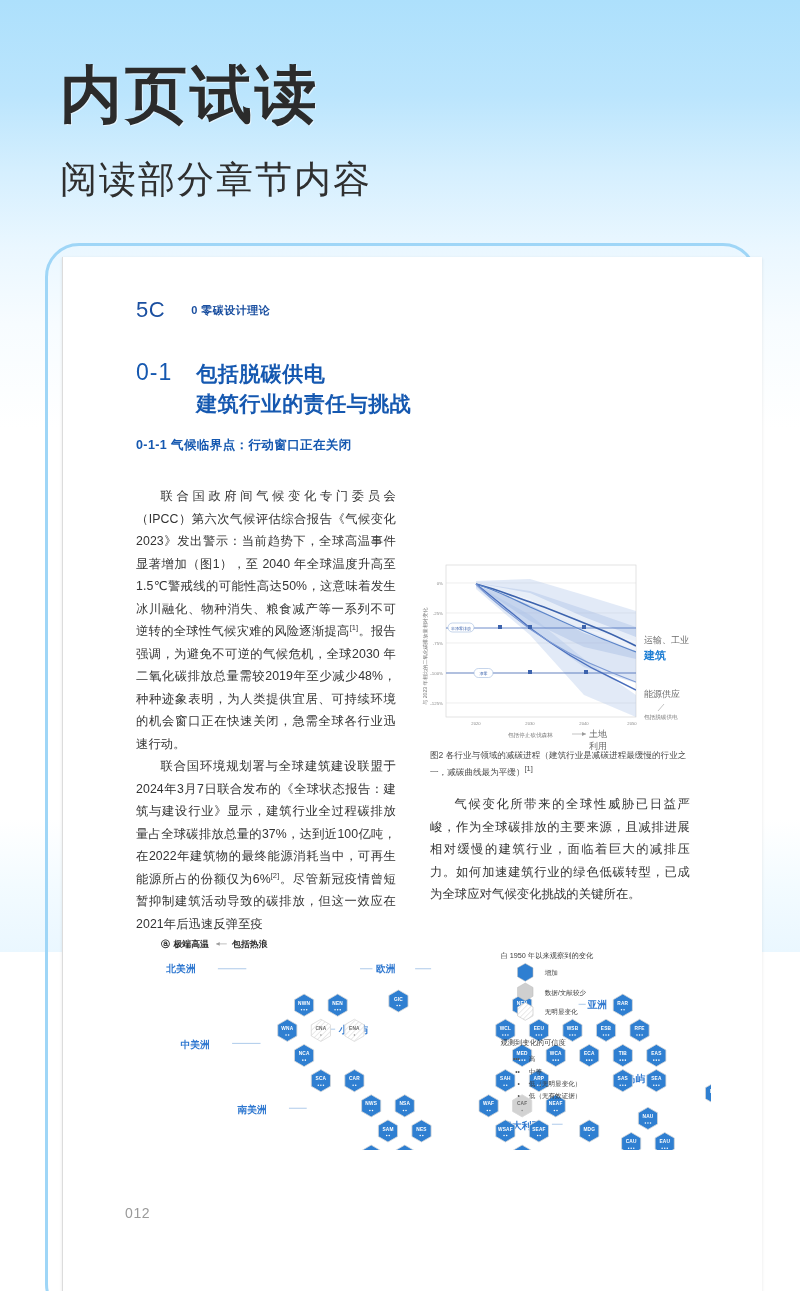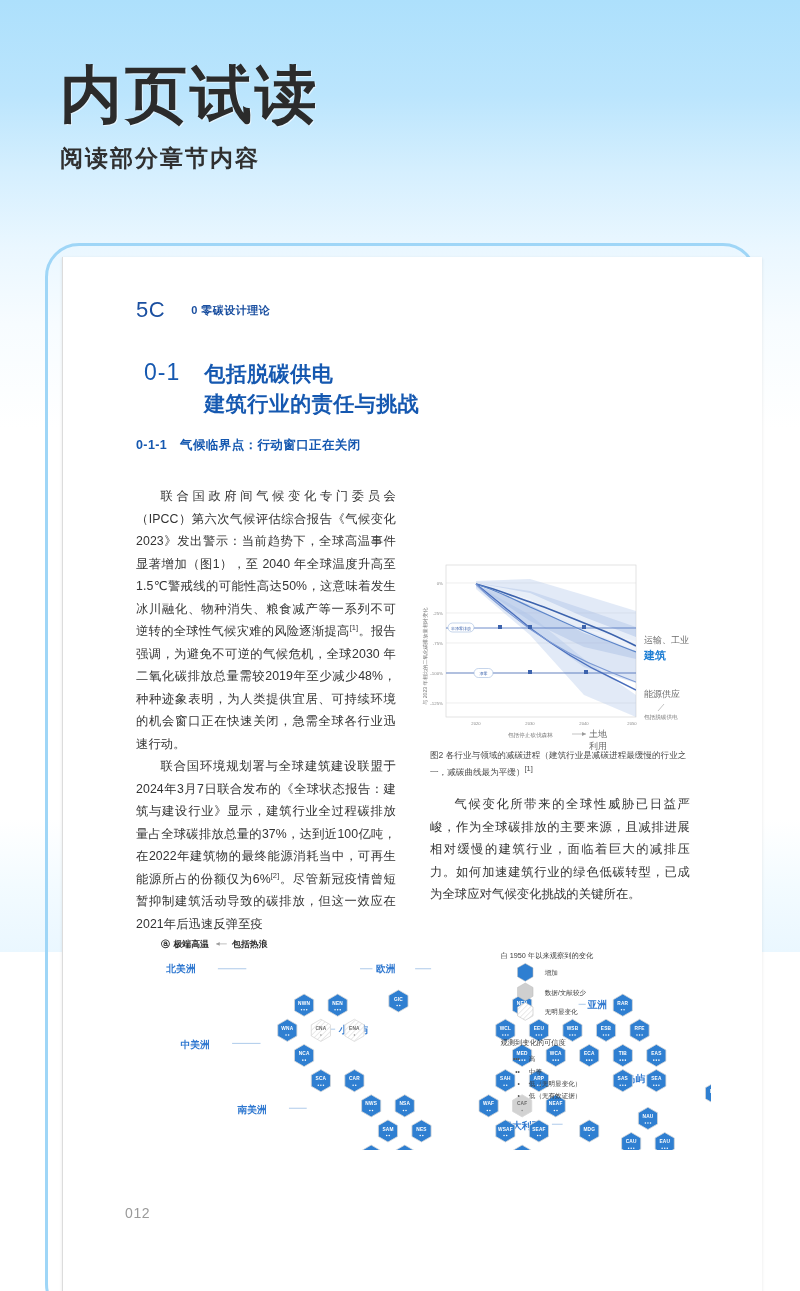--- a/index.html
+++ b/index.html
@@ -17,21 +17,21 @@
                 #f3fbff 93%, #eaf7ff 100%);
   }
   
   .banner { position: absolute; left: 60px; top: 62px; }
   .banner-title {
     font-size: 62px; font-weight: 700; color: #2b2b2b;
     letter-spacing: 3px; line-height: 1.05;
     text-shadow: 1px 1px 0 rgba(255,255,255,.55);
   }
   .banner-sub {
-    margin-top: 16px; font-size: 23px; font-weight: 700; color: #2f2f2f;
+    margin-top: 28px; font-size: 37px; font-weight: 400; color: #2f2f2f;
     letter-spacing: 2px;
   }
   
   .frame {
     position: absolute; left: 45px; top: 243px;
     width: 712px; height: 1075px;
     border: 3px solid #9fd6f7; border-radius: 34px;
     background: transparent;
   }
   .sheet {
@@ -42,28 +42,28 @@
     box-shadow: 0 1px 3px rgba(0,0,0,.10);
   }
   .sheet-inner { position: absolute; left: 0; top: 0; width: 700px; height: 1055px; }
 
   
   .runhead { position: absolute; left: 73px; top: 40px; display: flex; align-items: center; }
   .runhead-num { font-size: 22px; color: #1a4fa0; font-weight: 500; letter-spacing: .5px; }
   .runhead-txt { margin-left: 26px; font-size: 11px; color: #1a4fa0; font-weight: 700; letter-spacing: .5px; }
 
   
-  .sec { position: absolute; left: 73px; top: 102px; display: flex; margin-left: 8px; }
+  .sec { position: absolute; left: 73px; top: 102px; display: flex; }
   .sec-num { font-size: 23px; color: #1558b0; font-weight: 400; letter-spacing: 1px; }
   .sec-title { margin-left: 24px; font-size: 21px; color: #1558b0; font-weight: 700; line-height: 1.42; letter-spacing: .5px; }
   .subsec {
     position: absolute; left: 73px; top: 180px;
     font-size: 12.5px; color: #1558b0; font-weight: 700; letter-spacing: .4px;
   }
-  .subsec .n { margin-right: 9px; }
+  .subsec .n { }
 
   
   .col {
     position: absolute; width: 260px;
     font-size: 12.3px; color: #333; line-height: 1.83;
     text-align: justify; text-justify: inter-ideograph;
     letter-spacing: .1px;
   }
   .col p { text-indent: 2em; }
   .col.left  { left: 73px;  top: 228px; }

